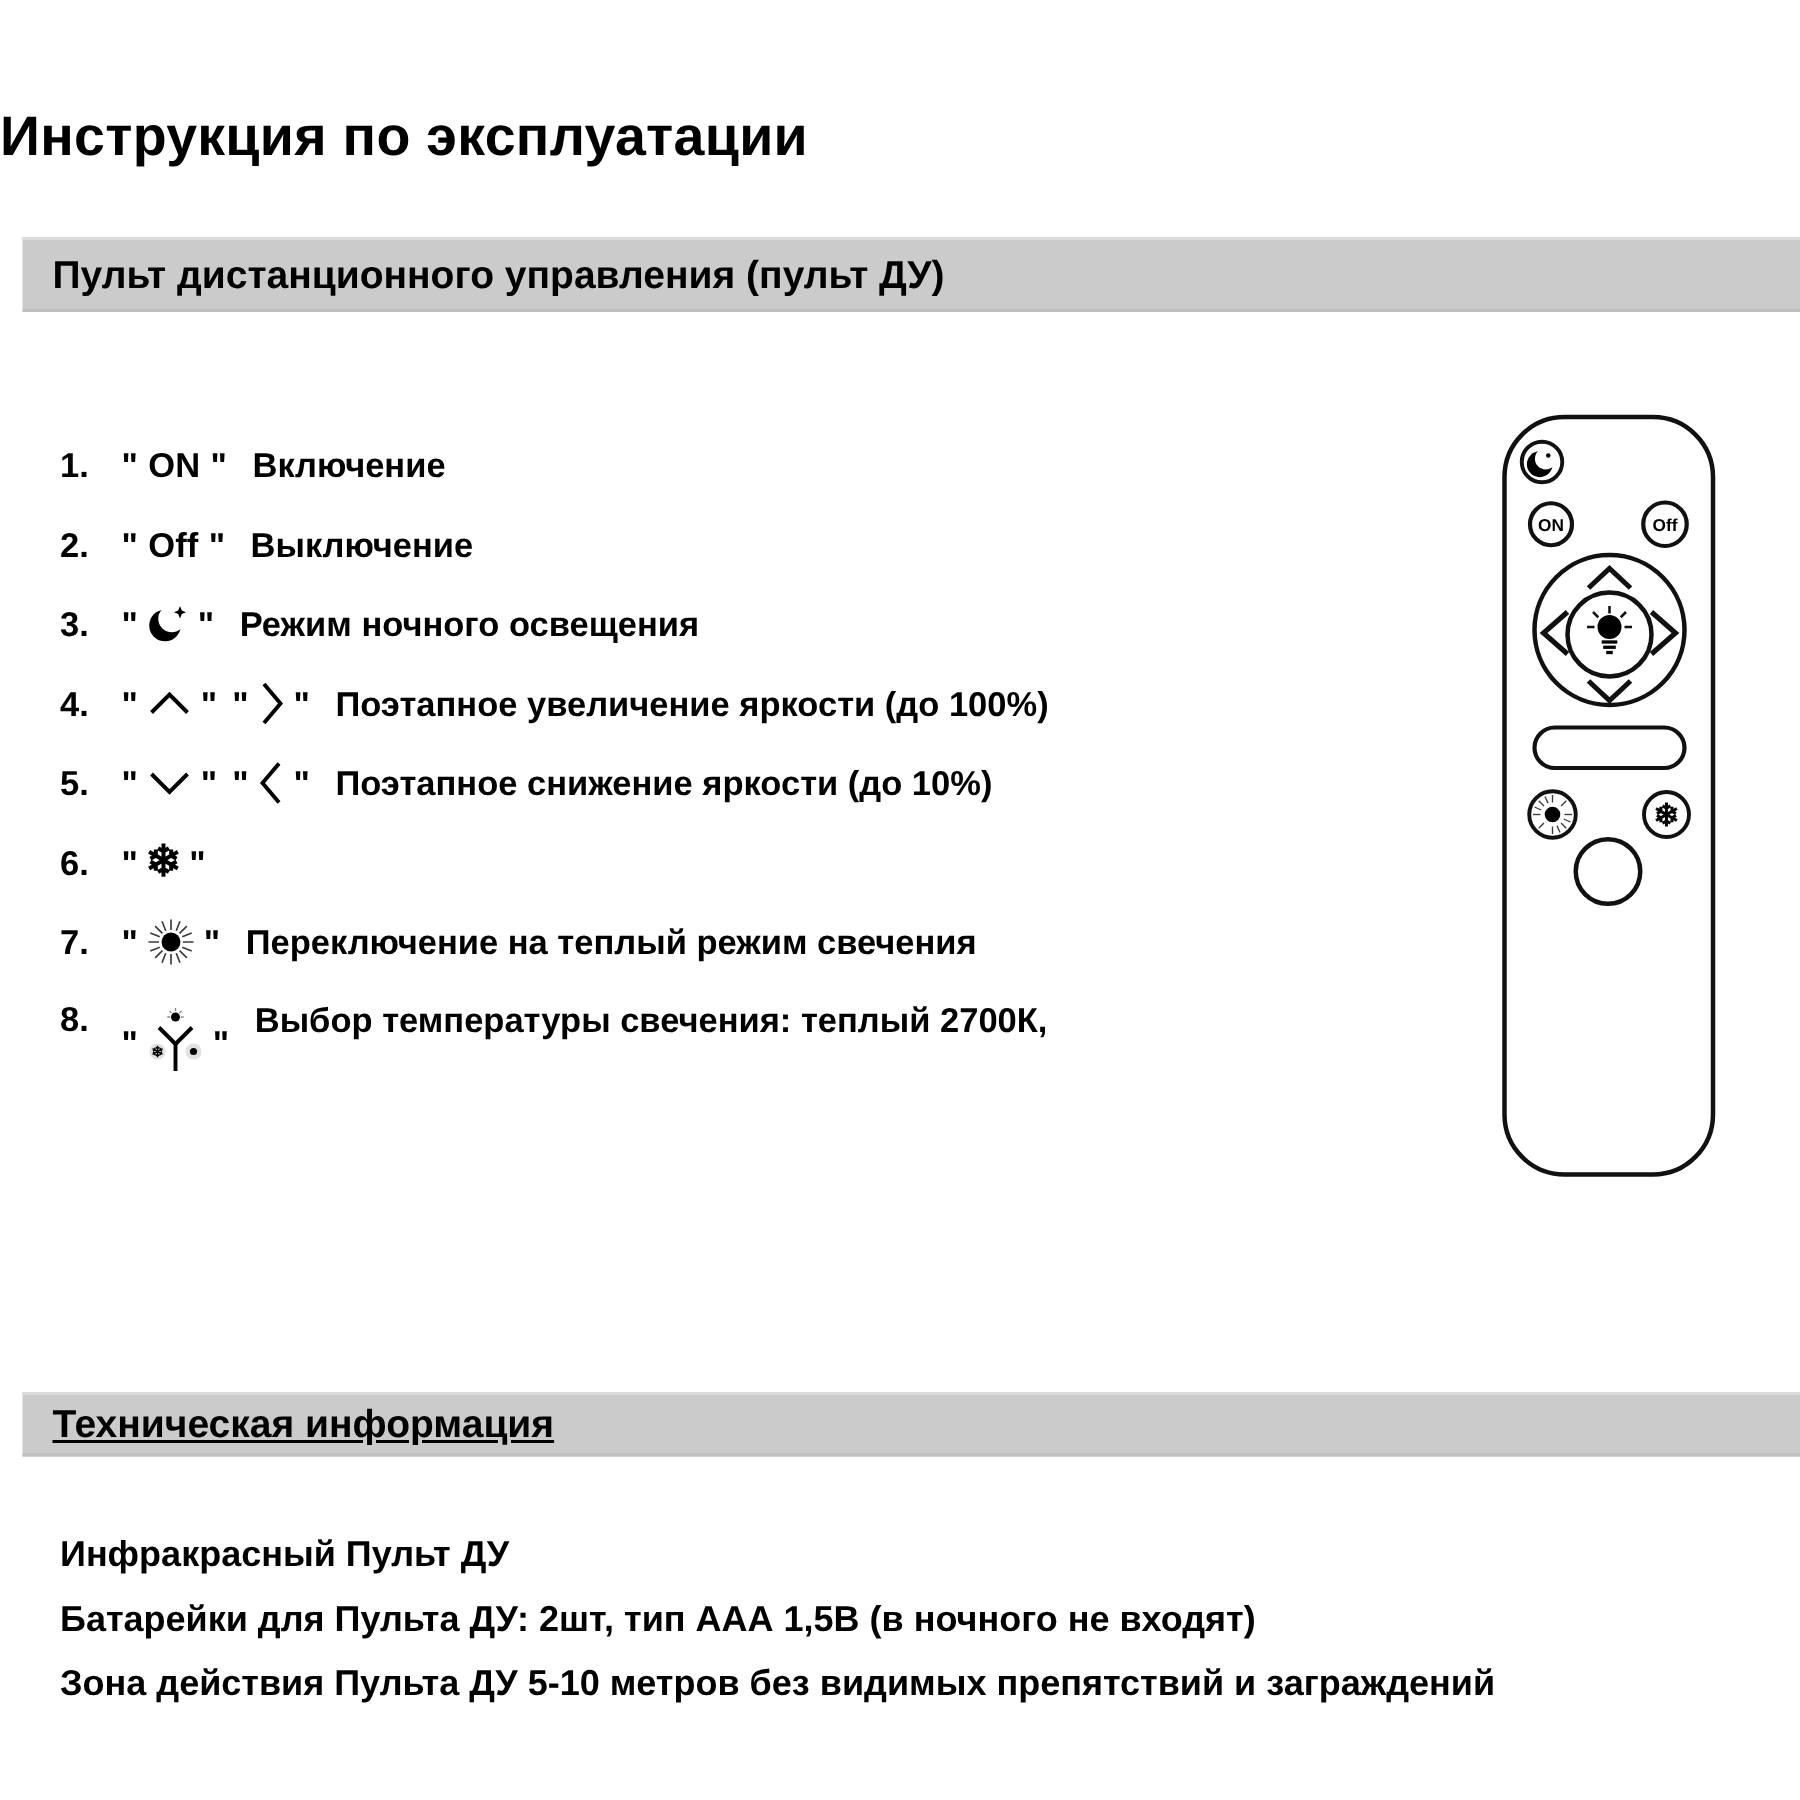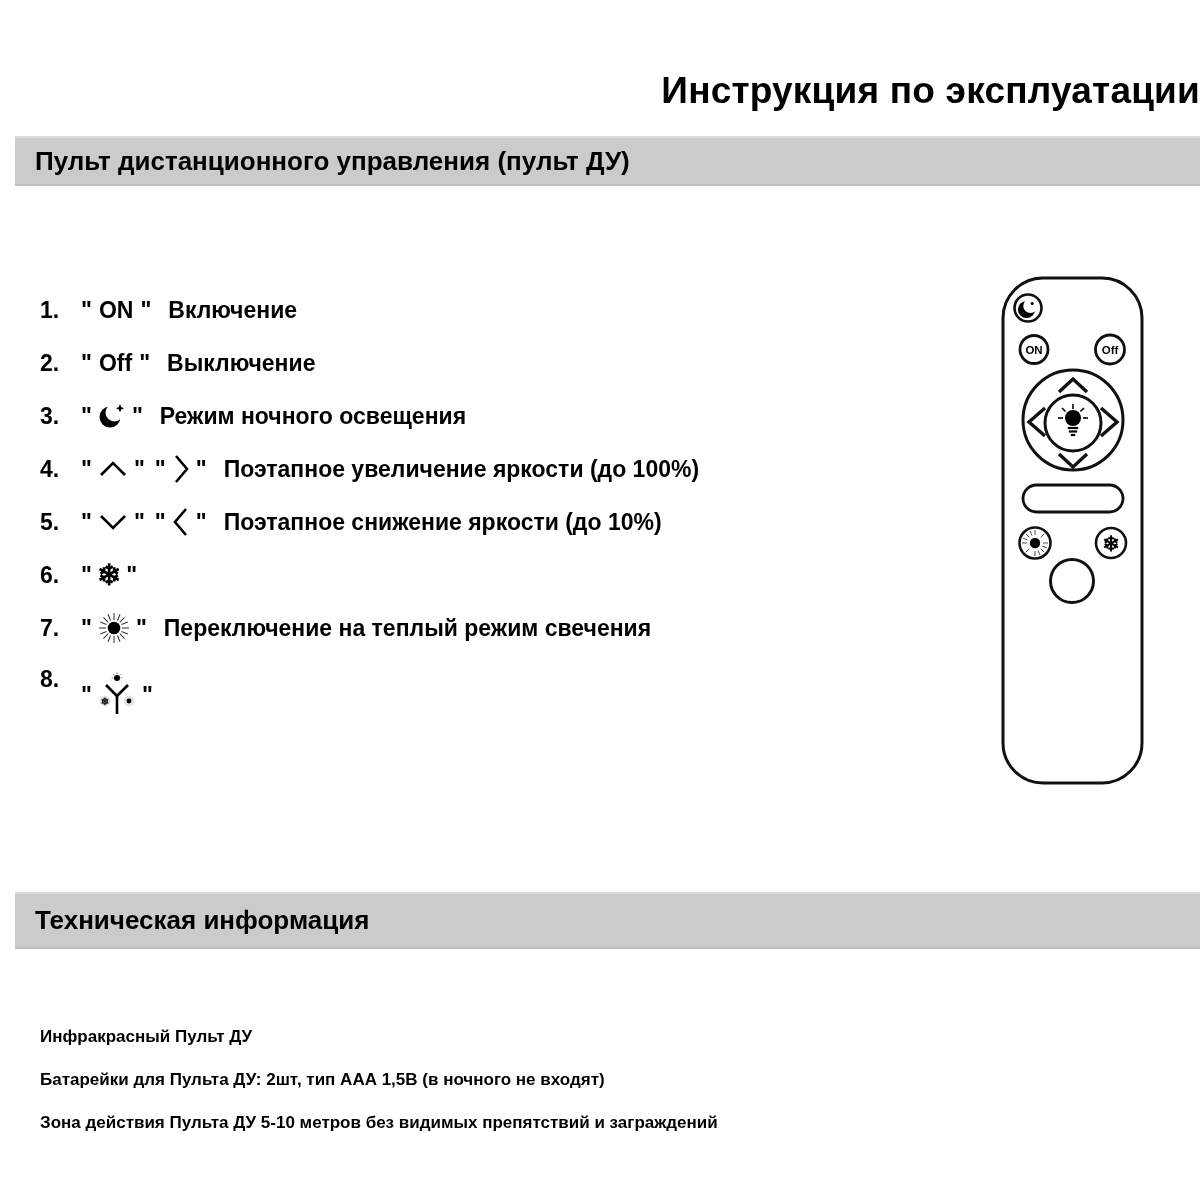--- a/index.html
+++ b/index.html
@@ -6,35 +6,35 @@
   html,body { width:1200px; height:1200px; background:#ffffff; }
   body {
     position:relative;
     font-family:"Liberation Sans", sans-serif;
     color:#000;
     overflow:hidden;
   }
 
   .page-title {
     position:absolute; top:70px; left:0; width:1200px;
-    text-align:right; font-size:37px; font-weight:bold;
+    text-align:left; font-size:37px; font-weight:bold;
     letter-spacing:0.2px;
   }
 
   .banner {
     position:absolute; left:15px; right:0; height:50px;
     background:#cbcbcb;
     border-top:2px solid #dcdcdc;
     border-bottom:2px solid #bfbfbf;
     display:flex; align-items:center;
     padding-left:20px;
     font-size:26px; font-weight:bold;
   }
-  .banner.remote-banner { top:136px;text-align:right; }
-  .banner.tech-banner   { top:892px; height:57px; }
+  .banner.remote-banner { top:158px;text-align:right; }
+  .banner.tech-banner   { top:928px; height:43px;text-decoration:underline; }
 
   
   .btn-list {
     position:absolute; left:40px; top:295px; width:880px;
     list-style:none;
   }
   .btn-list li {
     display:flex; align-items:center;
     height:30px; margin-bottom:23px;
     font-size:23px; font-weight:bold; white-space:nowrap;
@@ -50,21 +50,21 @@
   .badge-icon { display:inline-flex; align-items:center; justify-content:center; }
   .snow-glyph { font-size:29px; font-weight:bold; line-height:30px; }
   .two-line .badges { margin-top:6px; }
 
   
   .remote-wrap { position:absolute; left:1001px; top:276px; width:143px; height:509px; }
 
   
   .tech-lines {
     position:absolute; left:40px; top:1024px; width:1140px;
-    font-size:17px; font-weight:bold;
+    font-size:24px; font-weight:bold;
   }
   .tech-lines p { height:26px; line-height:26px; margin-bottom:17px; white-space:nowrap; }
 
   svg { display:block; }
 </style>
 </head>
 <body>
 
 <h1 class="page-title">Инструкция по эксплуатации</h1>
 
@@ -214,20 +214,21 @@
           <circle cx="20" cy="6" r="3" fill="#000"></circle>
           <circle cx="8" cy="29" r="5.4" fill="#e2e2e2"></circle>
           <text x="8" y="32.6" font-size="10" font-weight="bold" text-anchor="middle" fill="#000">❄</text>
           <circle cx="32" cy="29" r="5.4" fill="#e2e2e2"></circle>
           <circle cx="32" cy="29" r="2.4" fill="#000"></circle>
         </svg>
       </span>
       <span class="q">"</span>
     </span>
     <span class="desc-block">
+      <span>Выбор температуры свечения: теплый 2700К,</span>
     </span>
   </li>
 </ul>
 
 <div class="remote-wrap">
   <svg width="143" height="509" viewBox="0 0 143 509">
 
     <rect x="2" y="2" width="139" height="505" rx="40" fill="#fff" stroke="#111" stroke-width="3"></rect>
 
     <g>

